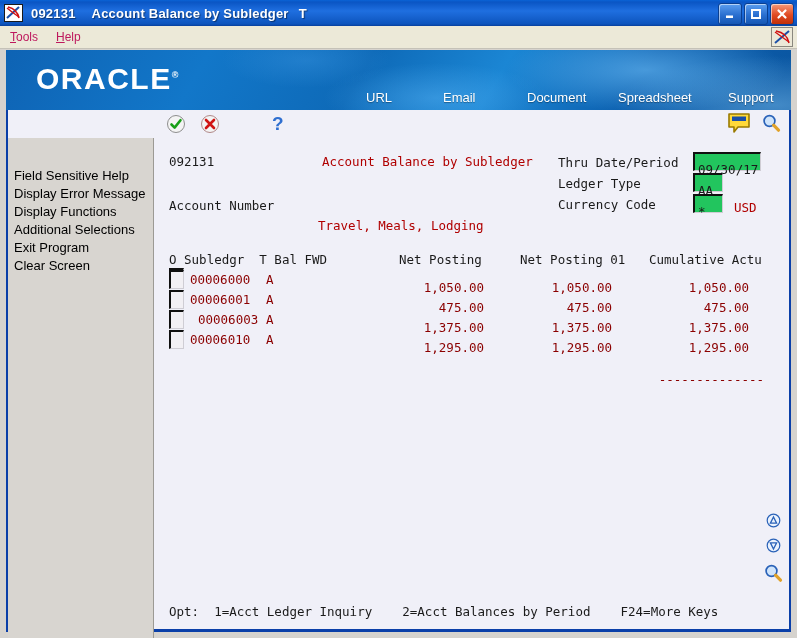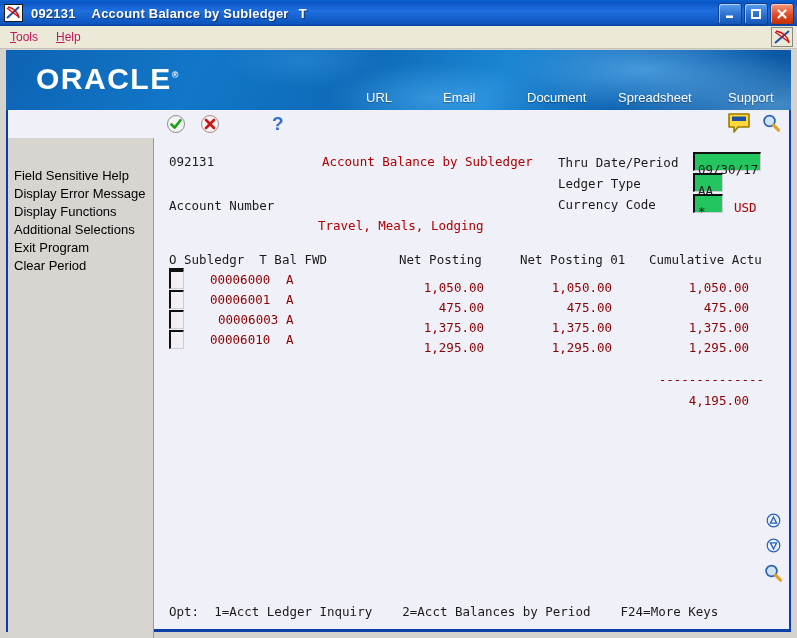--- a/index.html
+++ b/index.html
@@ -128,21 +128,21 @@
   .grid-head{position:absolute;left:15px;top:142px;width:615px;height:16px;}
   .gh{position:absolute;top:0;white-space:pre;}
   .rows{position:absolute;left:0;top:160px;width:100%;}
   .row{position:relative;height:20px;}
   .optbox{
     position:absolute;left:15px;width:15px;height:19px;box-sizing:border-box;
     background:#f2f0f4;border-top:2px solid #101010;border-left:2px solid #101010;
     border-right:1px solid #cfcdd4;border-bottom:1px solid #cfcdd4;
   }
   .optbox.header-box{top:158px;}
-  .cell{position:absolute;top:2px;white-space:pre;margin-left:20px;}
+  .cell{position:absolute;top:2px;white-space:pre;}
   .amt{position:absolute;top:10px;text-align:right;white-space:pre;}
   .totline{position:absolute;text-align:right;white-space:pre;}
 
   .footer{position:absolute;left:15px;bottom:10px;white-space:pre;}
 
   .scroll-ctrls{position:absolute;right:6px;bottom:42px;display:flex;flex-direction:column;gap:6px;align-items:center;}
 </style>
 </head>
 <body>
 
@@ -205,21 +205,21 @@
 
   <div class="workarea">
 
     <div class="sidebar">
       <div class="sidebar-list">
         <div class="side-item">Field Sensitive Help</div>
         <div class="side-item">Display Error Message</div>
         <div class="side-item">Display Functions</div>
         <div class="side-item">Additional Selections</div>
         <div class="side-item">Exit Program</div>
-        <div class="side-item">Clear Period</div>
+        <div class="side-item">Clear Screen</div>
       </div>
     </div>
 
     <div class="panel">
 
       <div class="tool-icons">
         <span class="ic">
           <svg width="20" height="20" viewBox="0 0 20 20">
             <circle cx="10" cy="10" r="8.5" fill="#f4f4f4" stroke="#8e8e8e"></circle>
             <path d="M5.5 10.5 L8.6 13.6 L14.5 6.2" stroke="#18a018" stroke-width="2.6" fill="none" stroke-linecap="round" stroke-linejoin="round"></path>
@@ -302,21 +302,20 @@
           <span class="optbox" style="top:0;"></span>
           <span class="termdark cell" style="left:36px;">00006010</span>
           <span class="termdark cell" style="left:112px;">A</span>
           <span class="termdark amt" style="left:170px;width:160px;">1,295.00</span>
           <span class="termdark amt" style="left:330px;width:128px;">1,295.00</span>
           <span class="termdark amt" style="left:458px;width:137px;">1,295.00</span>
         </div>
       </div>
 
       <span class="termdark totline" style="left:473px;top:262px;width:137px;">--------------</span>
-      <span class="termdark totline" style="left:458px;top:283px;width:137px;">4,195.00</span>
 
       <div class="scroll-ctrls">
         <span>
           <svg width="15" height="15" viewBox="0 0 15 15">
             <circle cx="7.5" cy="7.5" r="6.3" fill="#eaf2fd" stroke="#2a62b8" stroke-width="1.2"></circle>
             <path d="M7.5 4 L10.6 10.2 H4.4 Z" fill="none" stroke="#2a62b8" stroke-width="1.3"></path>
           </svg>
         </span>
         <span>
           <svg width="15" height="15" viewBox="0 0 15 15">

